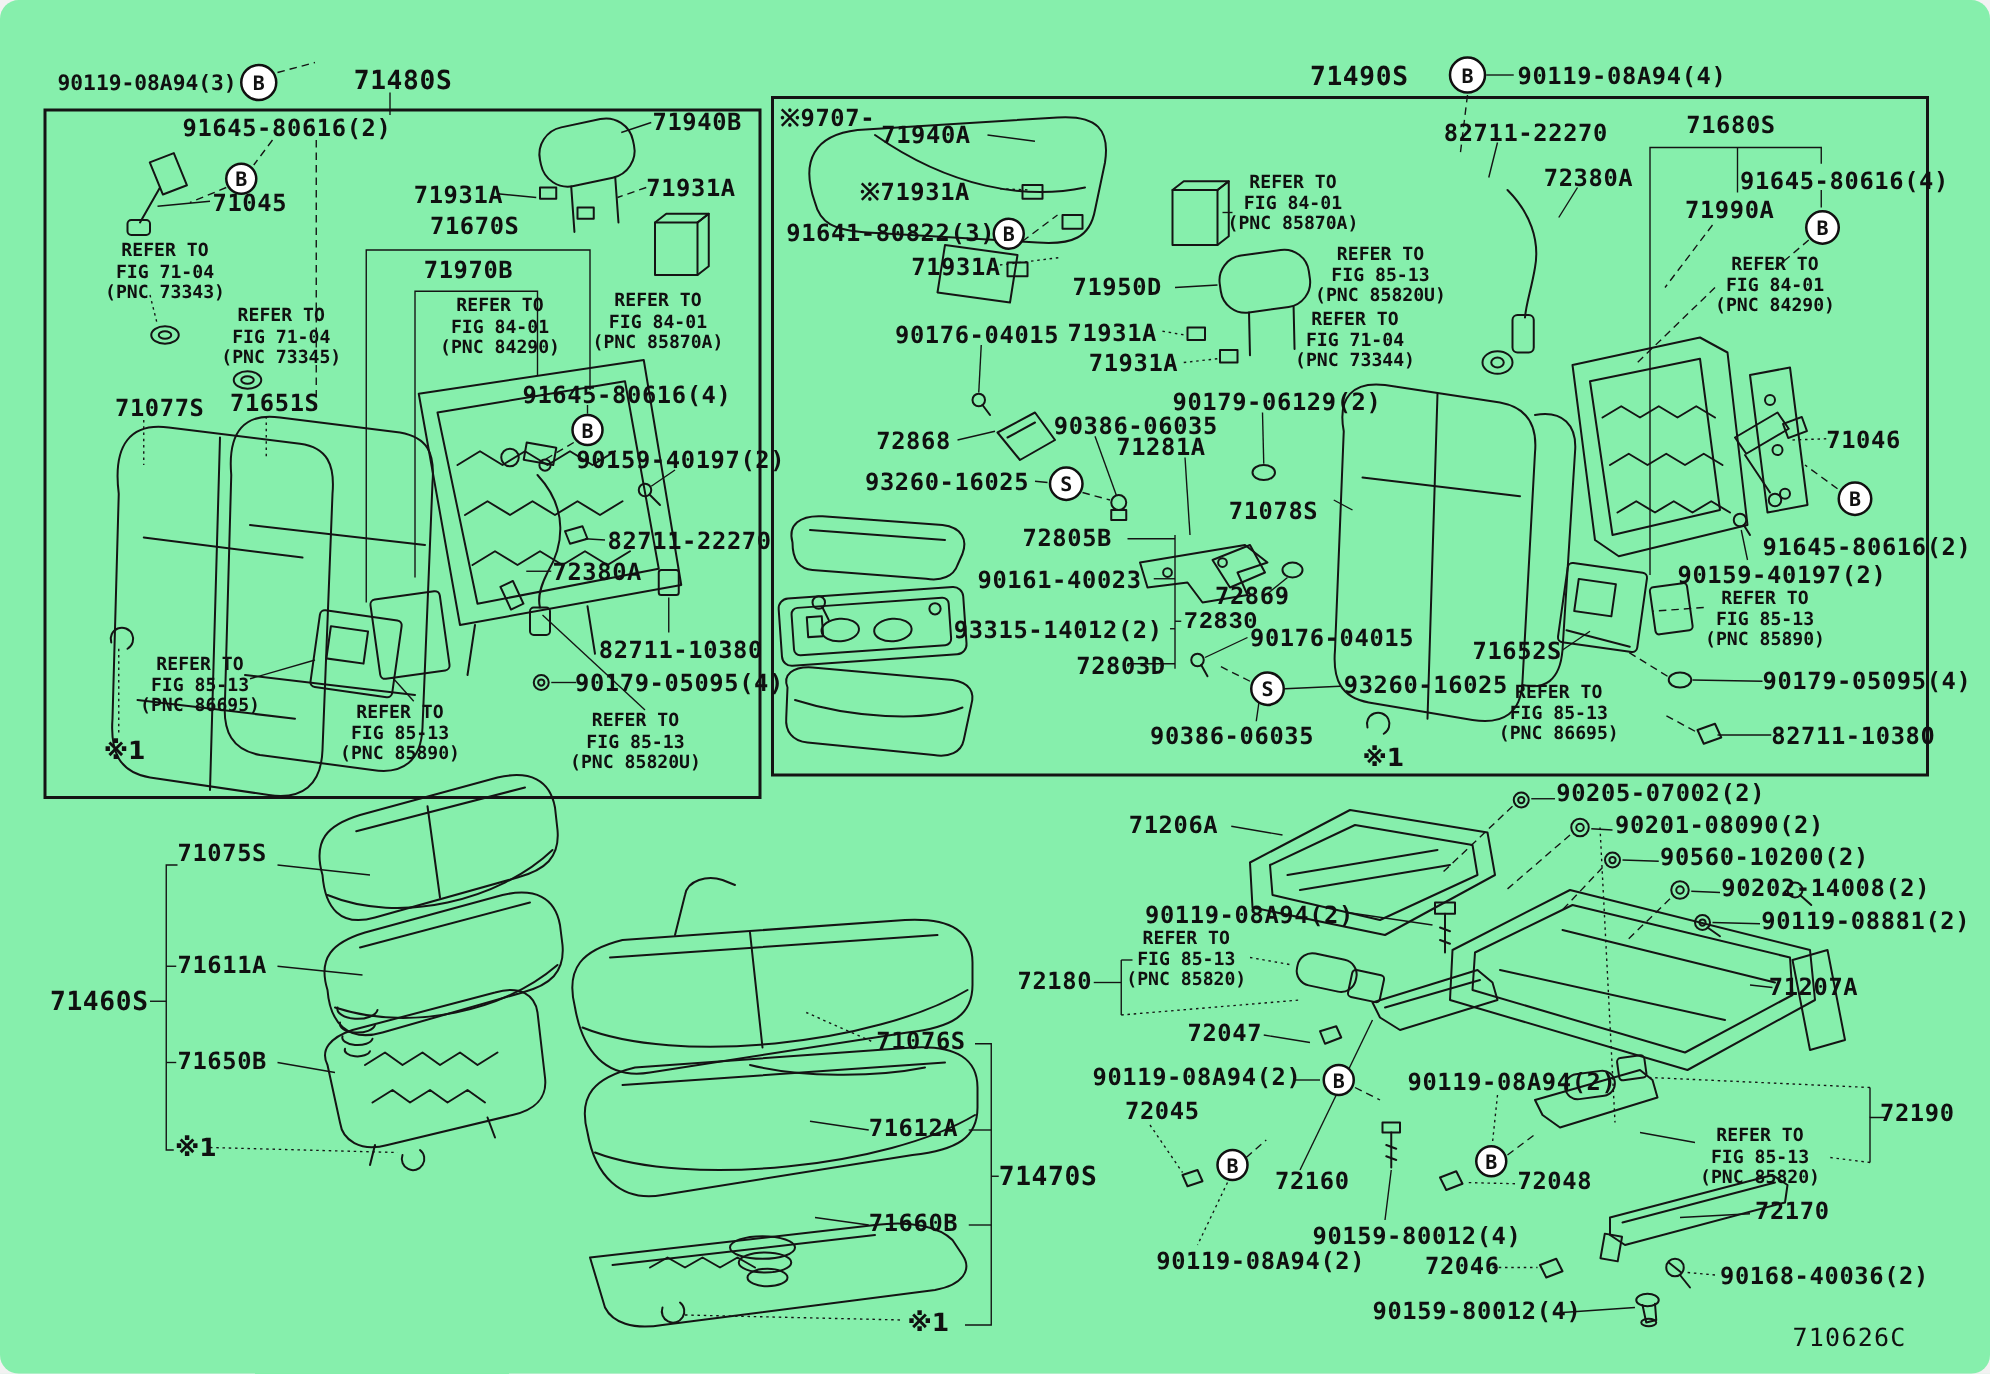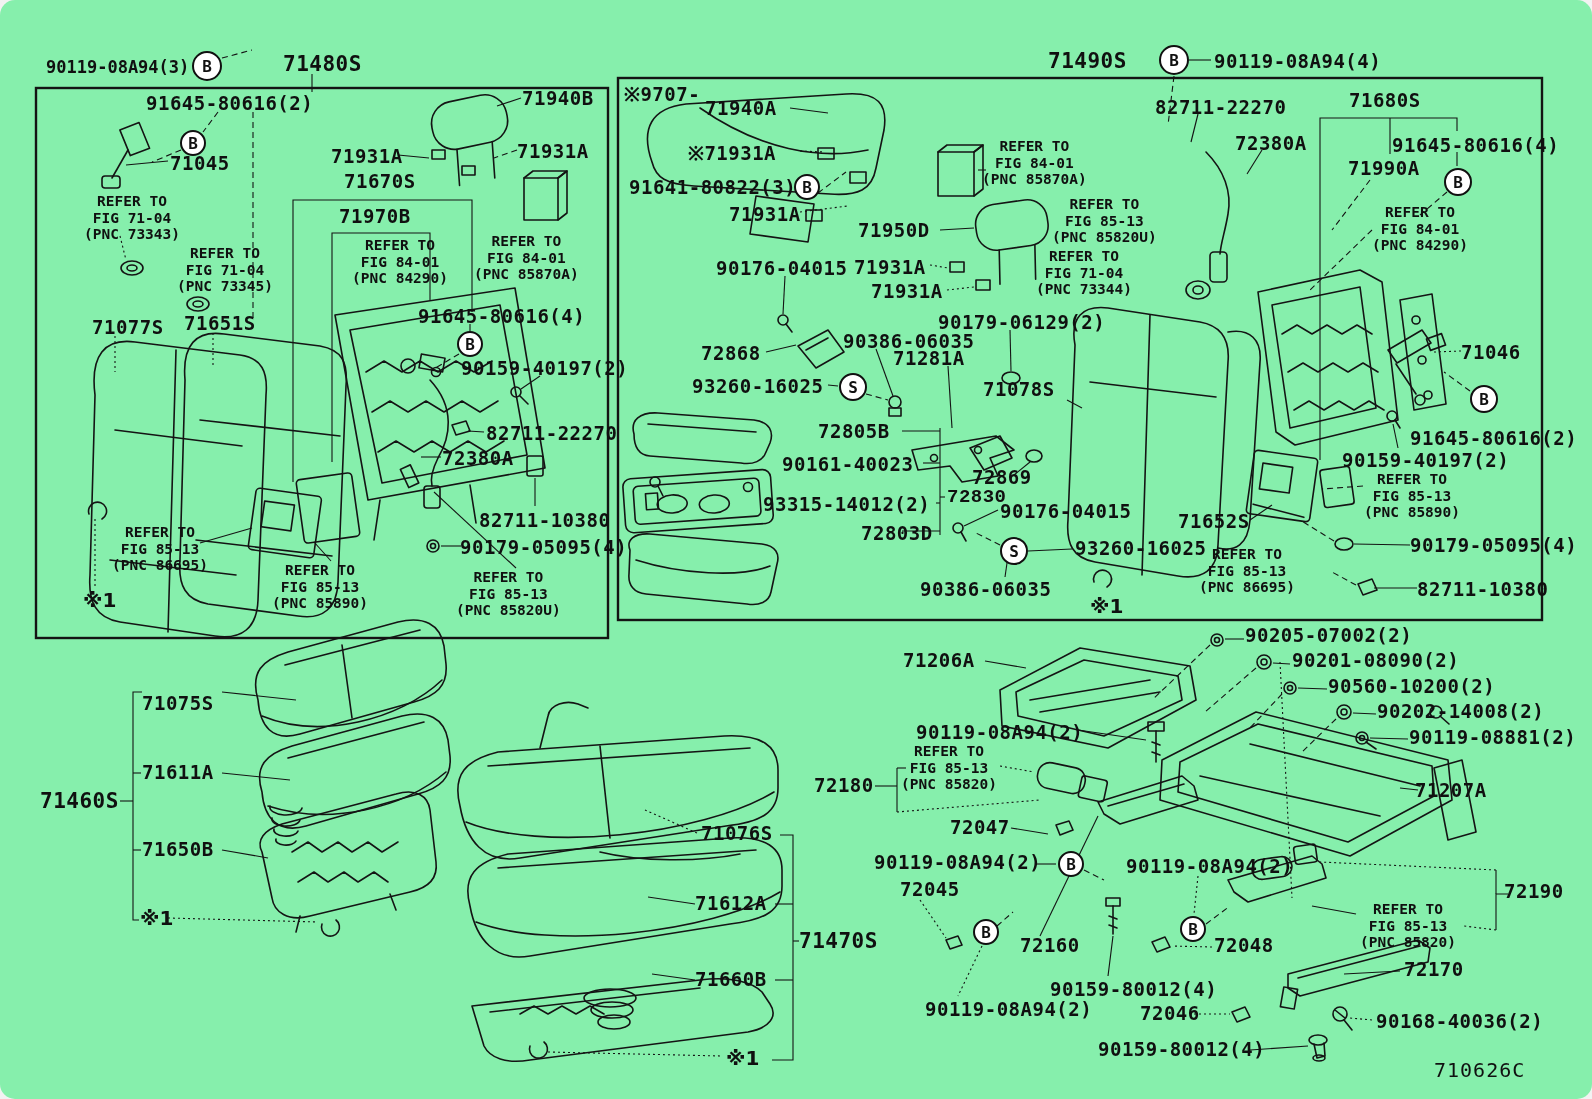--- a/index.html
+++ b/index.html
@@ -510,21 +510,21 @@
       <div class="lb ref" style="left: 1036px; top: 248px;">
         <span class="rl">REFER TO</span>
         <span class="rl">FIG 71-04</span>
         <span class="rl">(PNC 73344)</span>
       </div>
       <div class="lb pn" style="left: 938px; top: 311px;">90179-06129(2)</div>
       <div class="lb pn" style="left: 701px; top: 342px;">72868</div>
       <div class="lb pn" style="left: 843px; top: 330px;">90386-06035</div>
       <div class="lb pn" style="left: 893px; top: 347px; text-align: center;">71281A</div>
       <div class="lb pn" style="left: 692px; top: 375px;">93260-16025</div>
-      <div class="lb pn" style="left: 983px; top: 378px;">71078S</div>
+      <div class="lb pn" style="left: 983px; top: 398px;">71078S</div>
       <div class="lb pn" style="left: 818px; top: 420px;">72805B</div>
       <div class="lb pn" style="left: 782px; top: 453px;">90161-40023</div>
       <div class="lb pn" style="left: 763px; top: 493px;">93315-14012(2)</div>
       <div class="lb pn" style="left: 947px; top: 486px; font-family: Liberation Mono, monospace;">72830</div>
       <div class="lb pn" style="left: 972px; top: 466px;">72869</div>
       <div class="lb pn" style="left: 1000px; top: 500px;">90176-04015</div>
       <div class="lb pn" style="left: 1075px; top: 537px;">93260-16025</div>
       <div class="lb pn" style="left: 818px; top: 522px; margin-left: 43px;">72803D</div>
       <div class="lb pn" style="left: 920px; top: 578px;">90386-06035</div>
       <div class="lb mark" style="left: 1090px; top: 594px;">※1</div>
@@ -537,21 +537,21 @@
         <span class="rl">(PNC 85890)</span>
       </div>
       <div class="lb pn" style="left: 1178px; top: 510px;">71652S</div>
       <div class="lb ref" style="left: 1199px; top: 546px;">
         <span class="rl">REFER TO</span>
         <span class="rl">FIG 85-13</span>
         <span class="rl">(PNC 86695)</span>
       </div>
       <div class="lb pn" style="left: 1410px; top: 534px;">90179-05095(4)</div>
       <div class="lb pn" style="left: 1417px; top: 578px;">82711-10380</div>
-      <div class="lb pn" style="left: 142px; top: 692px;">71075S</div>
+      <div class="lb pn" style="left: 142px; top: 672px;">71075S</div>
       <div class="lb pn" style="left: 142px; top: 761px;">71611A</div>
       <div class="lb pn-lg" style="left: 40px; top: 789px;">71460S</div>
       <div class="lb pn" style="left: 142px; top: 838px;">71650B</div>
       <div class="lb mark" style="left: 140px; top: 906px;">※1</div>
       <div class="lb pn" style="left: 701px; top: 822px;">71076S</div>
       <div class="lb pn" style="left: 695px; top: 892px;">71612A</div>
       <div class="lb pn-lg" style="left: 799px; top: 929px;">71470S</div>
       <div class="lb pn" style="left: 695px; top: 968px;">71660B</div>
       <div class="lb mark" style="left: 726px; top: 1046px;">※1</div>
       <div class="lb pn" style="left: 903px; top: 649px;">71206A</div>

